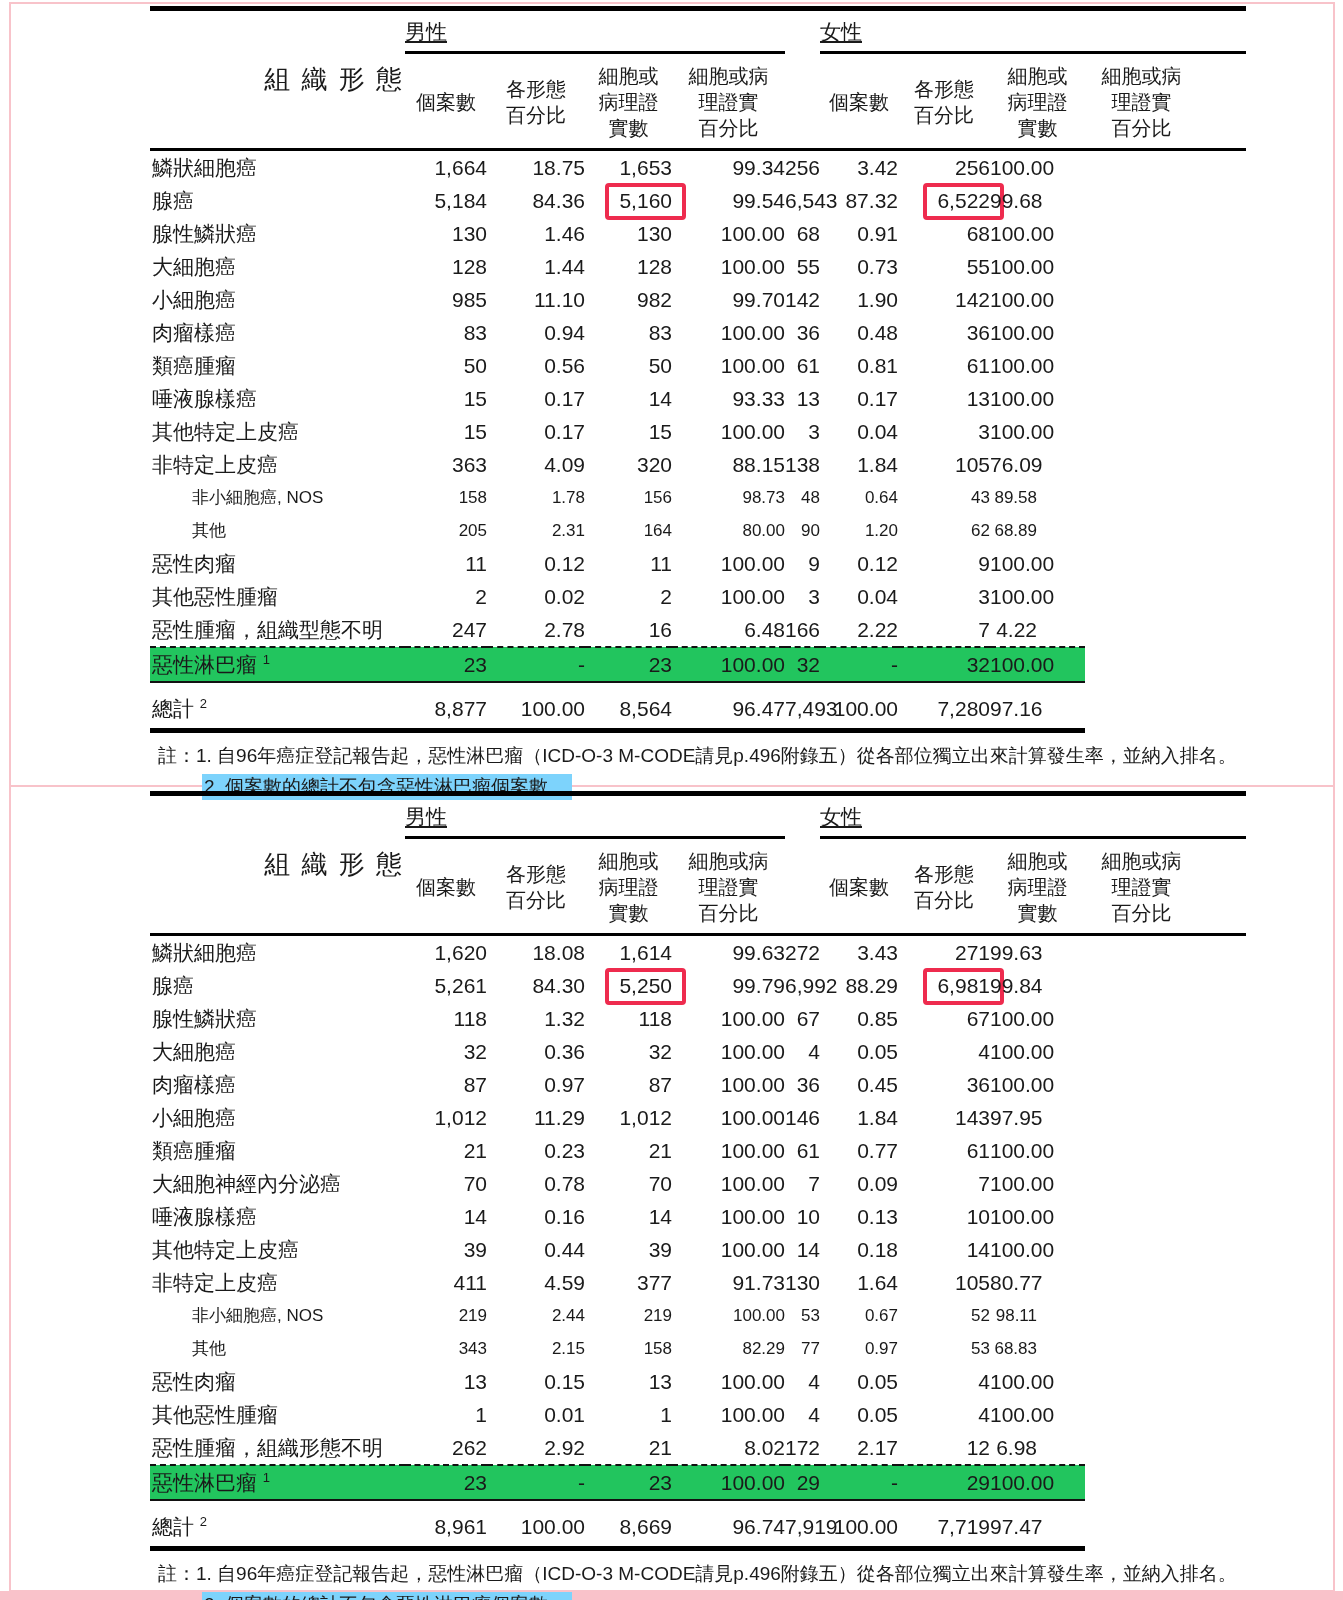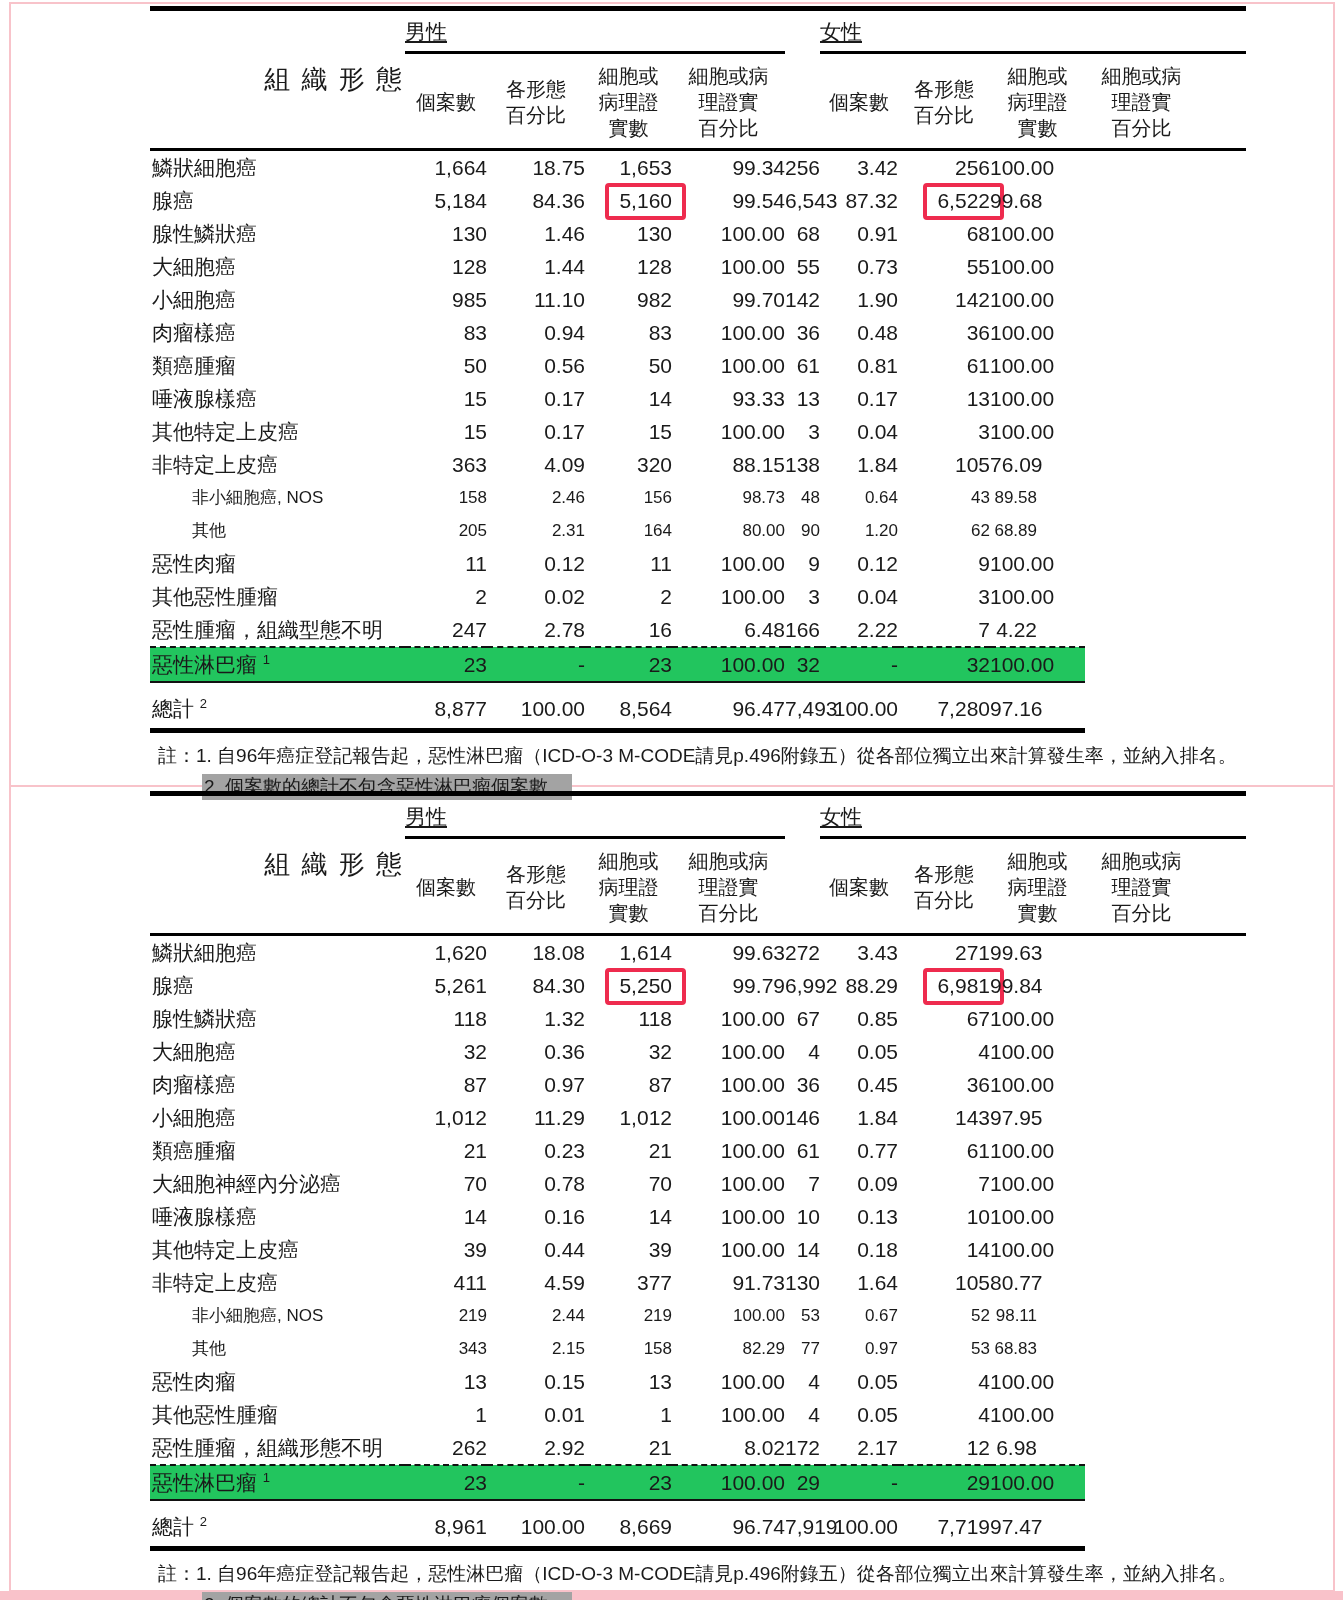--- a/index.html
+++ b/index.html
@@ -38,21 +38,21 @@
   tr.total td{padding-top:13px;padding-bottom:6px;border-bottom:5px solid #000;}
 
   sup{font-size:13px;line-height:0;}
 
   .hl{display:inline-block;border:4px solid #ee2b4e;border-radius:4px;
       padding:1px 10px 2px;margin:-5px -14px -6px 0;}
 
   .notes{margin-top:11px;font-size:19px;line-height:24px;}
   .note{padding-left:8px;white-space:nowrap;}
   .note2{margin-top:7px;padding-left:52px;}
-  .note-hl{background:#a3a3a3;padding:2px 5px 3px 2px;}
+  .note-hl{background:#7dd3fc;padding:2px 5px 3px 2px;}
 </style>
 </head>
 <body>
 
 <div class="page">
   <div class="pink-frame"></div>
   <div class="pink-divider"></div>
   <div class="pink-band"></div>
 
   <section class="panel panel-0">
@@ -204,21 +204,21 @@
             <td class="num"><span>320</span></td>
             <td class="num"><span>88.15</span></td>
             <td class="num"><span>138</span></td>
             <td class="num"><span>1.84</span></td>
             <td class="num"><span>105</span></td>
             <td class="num last"><span>76.09</span></td>
           </tr>
           <tr class="sub-size">
             <td class="label indent"><span>非小細胞癌, NOS</span></td>
             <td class="num"><span>158</span></td>
-            <td class="num"><span>2.46</span></td>
+            <td class="num"><span>1.78</span></td>
             <td class="num"><span>156</span></td>
             <td class="num"><span>98.73</span></td>
             <td class="num"><span>48</span></td>
             <td class="num"><span>0.64</span></td>
             <td class="num"><span>43</span></td>
             <td class="num last"><span>89.58</span></td>
           </tr>
           <tr class="sub-size">
             <td class="label indent"><span>其他</span></td>
             <td class="num"><span>205</span></td>

